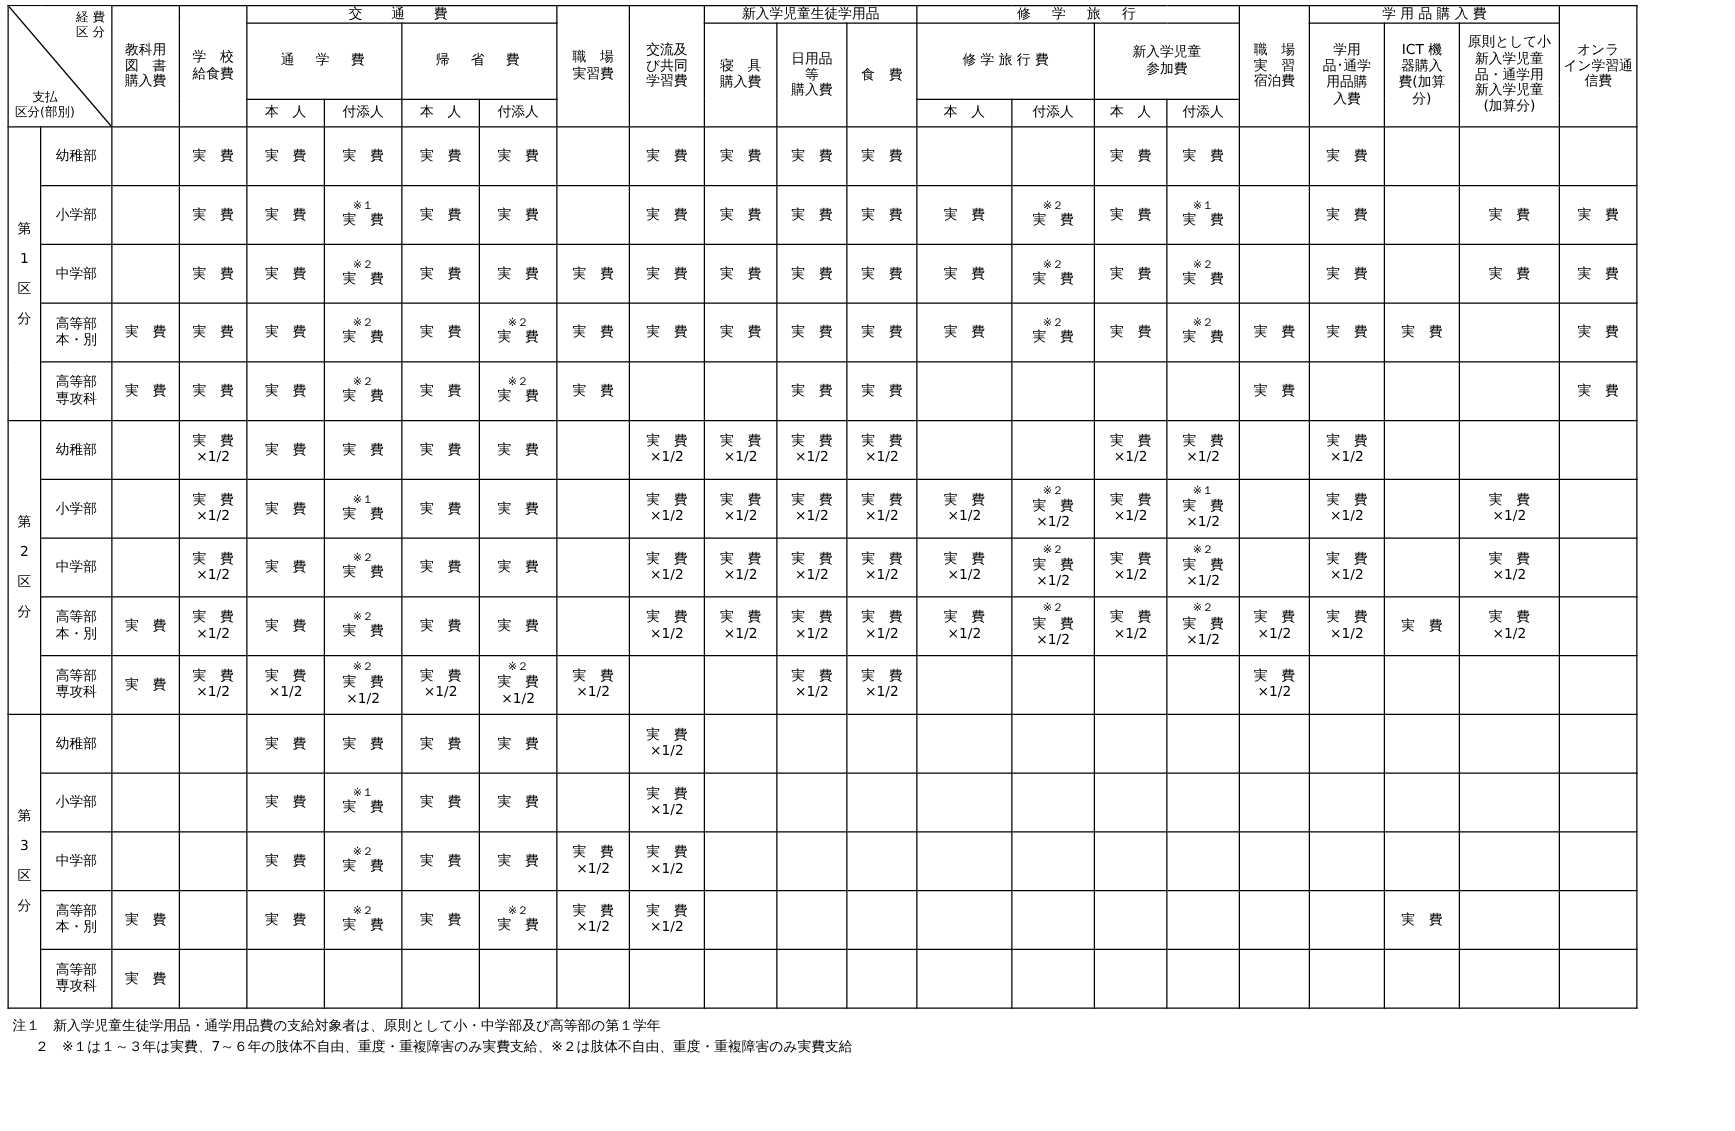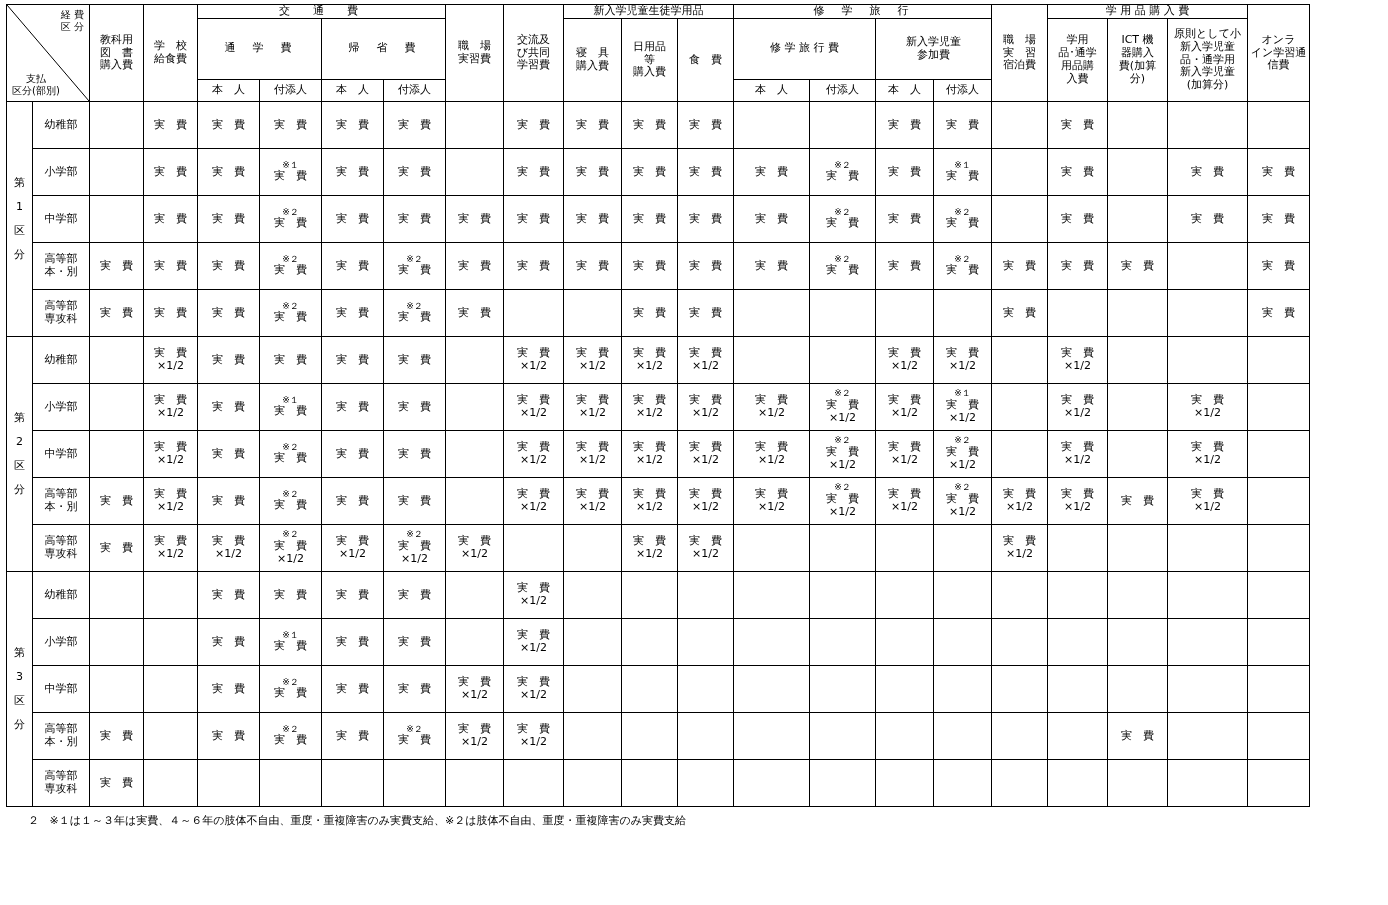--- a/index.html
+++ b/index.html
@@ -977,19 +977,23 @@
           <td class="hatch" style="height: 46px;"></td>
           <td class="hatch" style="height: 46px;"></td>
           <td class="hatch" style="height: 46px;"></td>
           <td class="hatch" style="height: 46px;"></td>
           <td class="hatch" style="height: 46px;"></td>
         </tr>
       </tbody>
 </table>
 
 <div class="footnotes">
+  <span class="fn">
+    <span class="fn-label">注１</span>
+    &nbsp;&nbsp;<span>新入学児童生徒学用品・通学用品費の支給対象者は、原則として小・中学部及び高等部の第１学年</span>
+  </span>
   <span class="fn fn-indent">
     <span class="fn-label">２</span>
-    &nbsp;&nbsp;<span>※１は１～３年は実費、４～６年の肢体不自由、重度・重複障害のみ実費支給、※２は肢体不自由、重度・重複障害のみ実費支給</span>
+    &nbsp;&nbsp;<span>※１は１～３年は実費、7～６年の肢体不自由、重度・重複障害のみ実費支給、※２は肢体不自由、重度・重複障害のみ実費支給</span>
   </span>
 </div>
 
 </div>
 
 </body></html>

